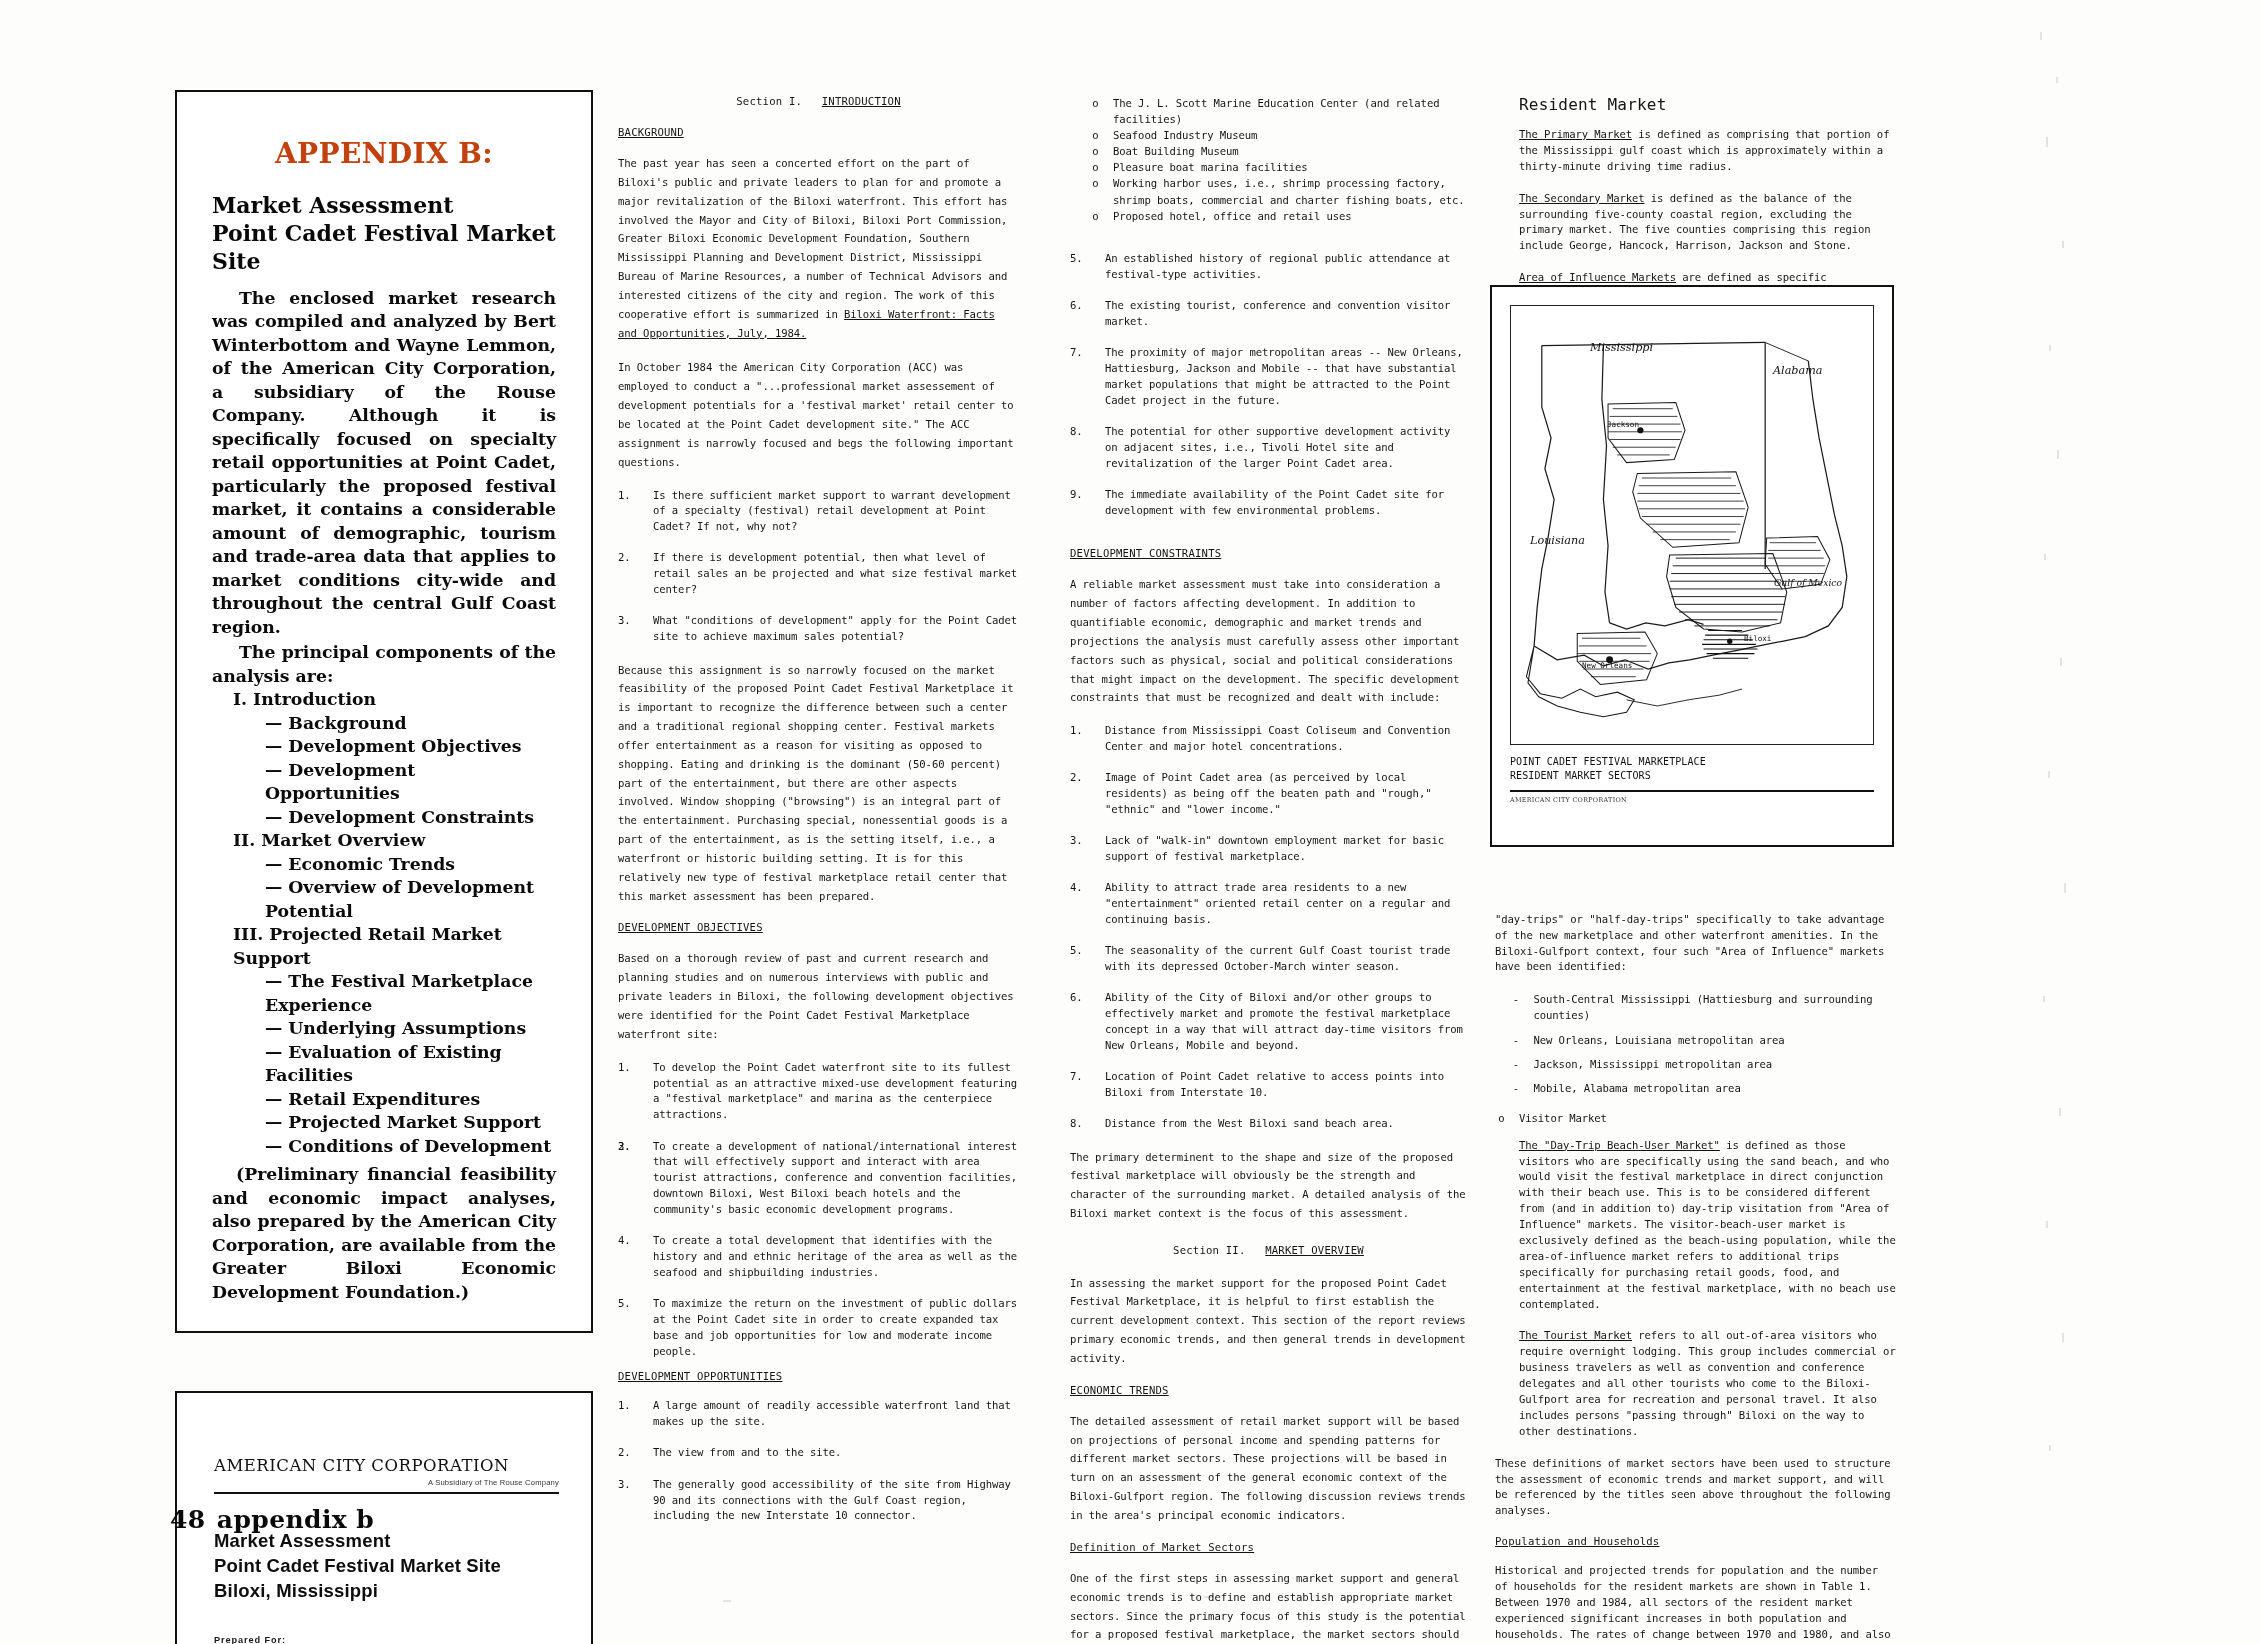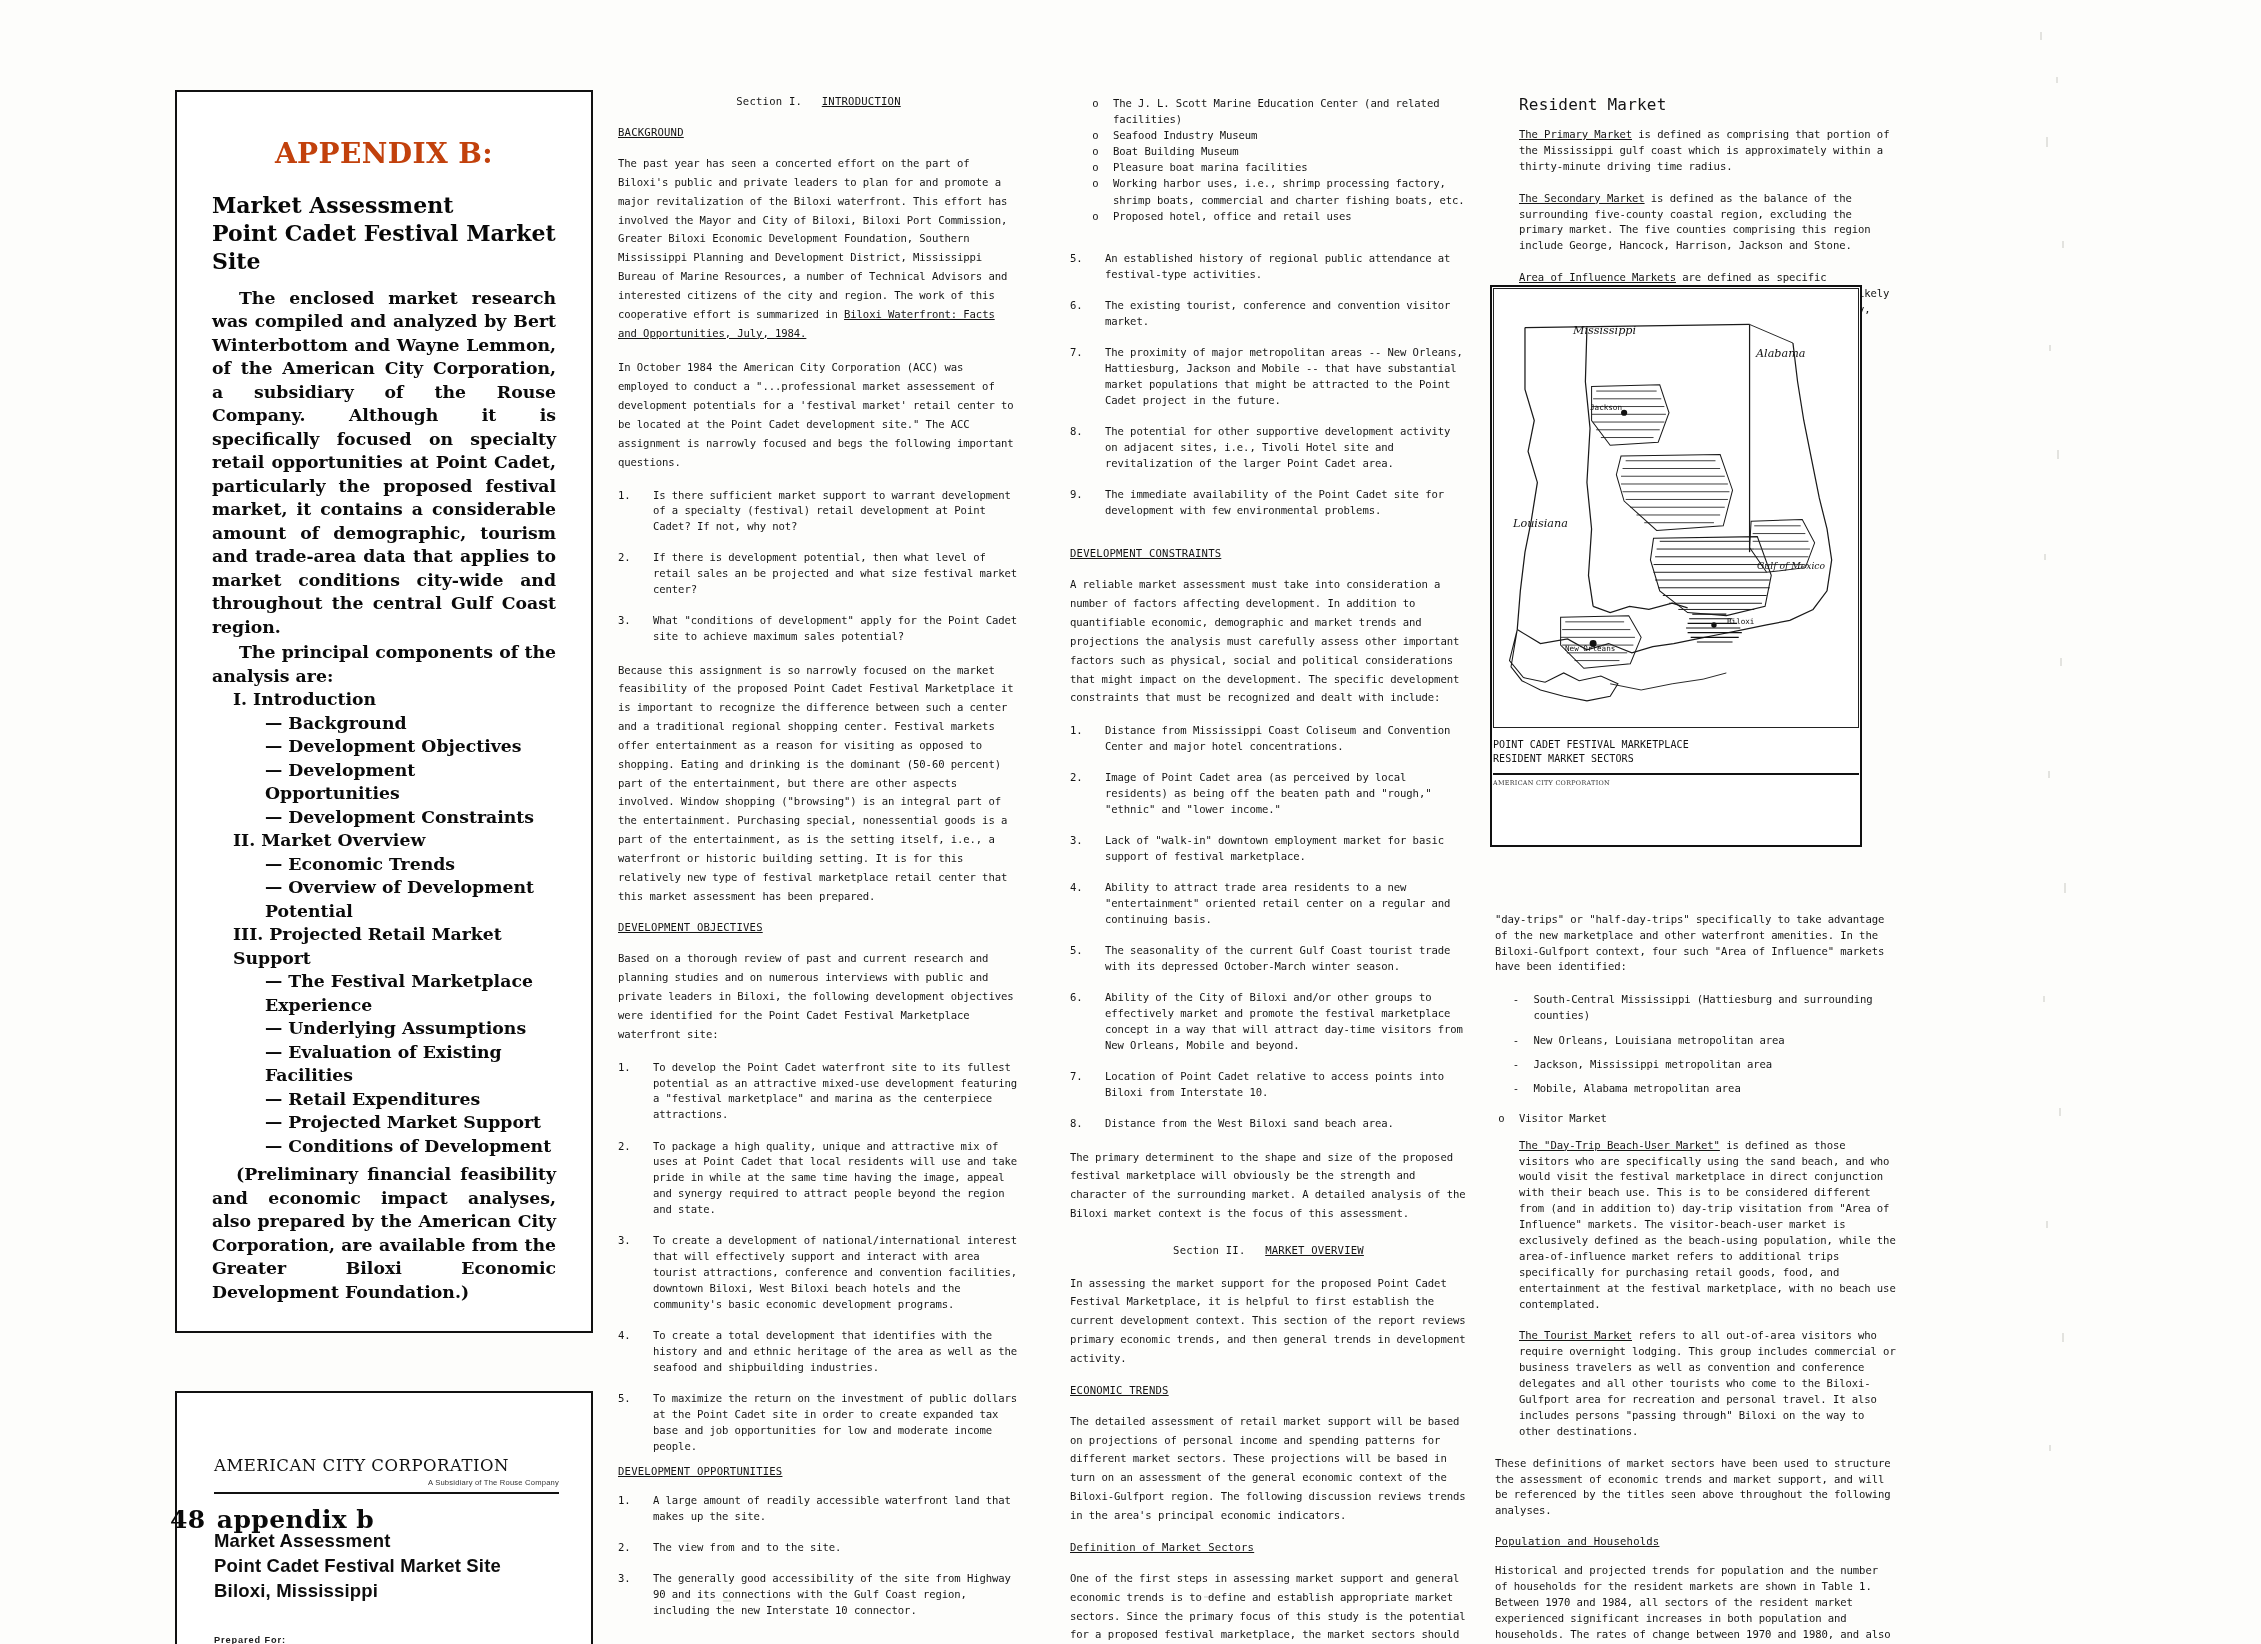--- a/index.html
+++ b/index.html
@@ -56,22 +56,22 @@
      padding-left:35px;position:relative;letter-spacing:-0.1px;}
   .tw ol.num > li .mk{position:absolute;left:0;top:0;}
   .tw ul.oh{list-style:none;margin:0 0 14.5px 0;padding:0;}
   .tw ul.oh > li{font-size:10.6px;line-height:1.52;margin:0;padding-left:24px;
      position:relative;letter-spacing:-0.1px;}
   .tw ul.oh > li .mk{position:absolute;left:3.2px;top:0;}
   .tw .gap{height:13px;}
   .tw .smallhead{font-size:16px;margin:0 0 13px 0;letter-spacing:0.2px;}
 
   
-  .figbox{position:absolute;left:1490px;top:285px;width:372px;height:562px;
-     border:2px solid #111;background:#fff;box-sizing:border-box;padding:1px;}
+  .figbox{position:absolute;left:1490px;top:285px;width:404px;height:562px;
+     border:2px solid #111;background:#fff;box-sizing:border-box;padding:18px;}
   .mapframe{border:1.2px solid #222;height:438px;position:relative;overflow:hidden;background:#fff;}
   .fig-cap{font-family:"DejaVu Sans Mono",monospace;font-size:10px;line-height:1.42;
      color:#111;margin-top:9.6px;letter-spacing:0.1px;}
   .fig-rule{border-top:2px solid #111;margin:7.2px 0 4px 0;}
   .fig-credit{font-family:"DejaVu Serif",serif;font-size:6.4px;color:#333;letter-spacing:0.3px;}
   .maplabel{position:absolute;font-family:"DejaVu Serif",serif;font-style:italic;
      font-size:11.2px;color:#111;}
   .cityname{position:absolute;font-family:"DejaVu Sans Mono",monospace;font-size:7.6px;color:#111;}
 </style>
 </head>
@@ -176,21 +176,21 @@
       <li><span class="mk">3.</span><span>What "conditions of development" apply for the Point Cadet site to achieve maximum sales potential?</span></li>
     </ol>
 
     <p class="para">Because this assignment is so narrowly focused on the market feasibility of the proposed Point Cadet Festival Marketplace it is important to recognize the difference between such a center and a traditional regional shopping center. Festival markets offer entertainment as a reason for visiting as opposed to shopping. Eating and drinking is the dominant (50-60 percent) part of the entertainment, but there are other aspects involved. Window shopping ("browsing") is an integral part of the entertainment. Purchasing special, nonessential goods is a part of the entertainment, as is the setting itself, i.e., a waterfront or historic building setting. It is for this relatively new type of festival marketplace retail center that this market assessment has been prepared.</p>
 
     <div class="head">DEVELOPMENT OBJECTIVES</div>
     <p class="para">Based on a thorough review of past and current research and planning studies and on numerous interviews with public and private leaders in Biloxi, the following development objectives were identified for the Point Cadet Festival Marketplace waterfront site:</p>
 
     <ol class="num">
       <li><span class="mk">1.</span><span>To develop the Point Cadet waterfront site to its fullest potential as an attractive mixed-use development featuring a "festival marketplace" and marina as the centerpiece attractions.</span></li>
-      <li><span class="mk">2.</span><span>To package a high quality, unique and attractive mix of uses at Point Cadet that local residents will use and take pride in while at the same time having the image, appeal and synergy required to attract people beyond the region and state.</span></li>
+      <li><span class="mk">2.</span></li>
       <li><span class="mk">3.</span><span>To create a development of national/international interest that will effectively support and interact with area tourist attractions, conference and convention facilities, downtown Biloxi, West Biloxi beach hotels and the community's basic economic development programs.</span></li>
       <li><span class="mk">4.</span><span>To create a total development that identifies with the history and and ethnic heritage of the area as well as the seafood and shipbuilding industries.</span></li>
       <li><span class="mk">5.</span><span>To maximize the return on the investment of public dollars at the Point Cadet site in order to create expanded tax base and job opportunities for low and moderate income people.</span></li>
     </ol>
 
     <div class="head" style="margin-top:-4.8px;">DEVELOPMENT OPPORTUNITIES</div>
 
     <ol class="num">
       <li><span class="mk">1.</span><span>A large amount of readily accessible waterfront land that makes up the site.</span></li>
       <li><span class="mk">2.</span><span>The view from and to the site.</span></li>

